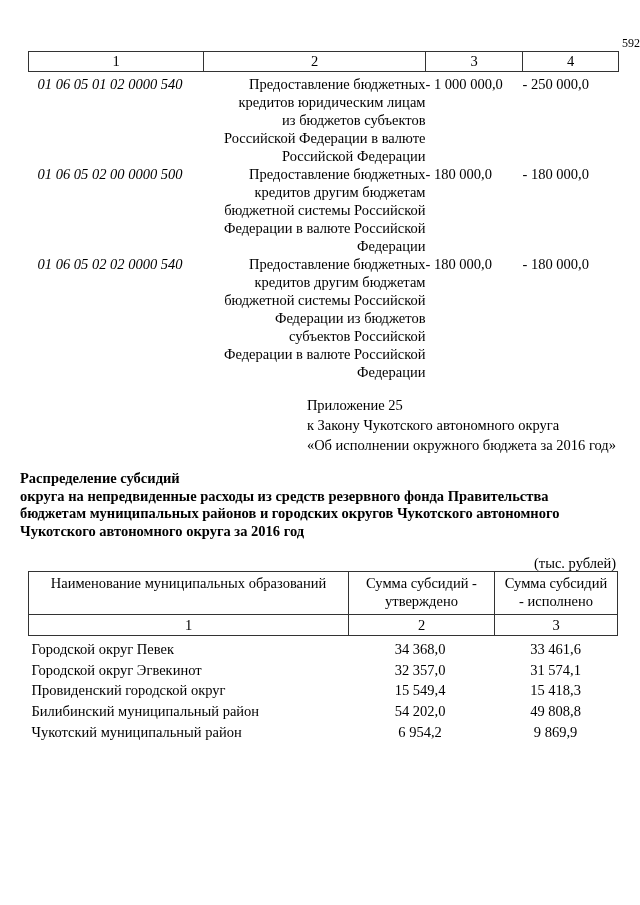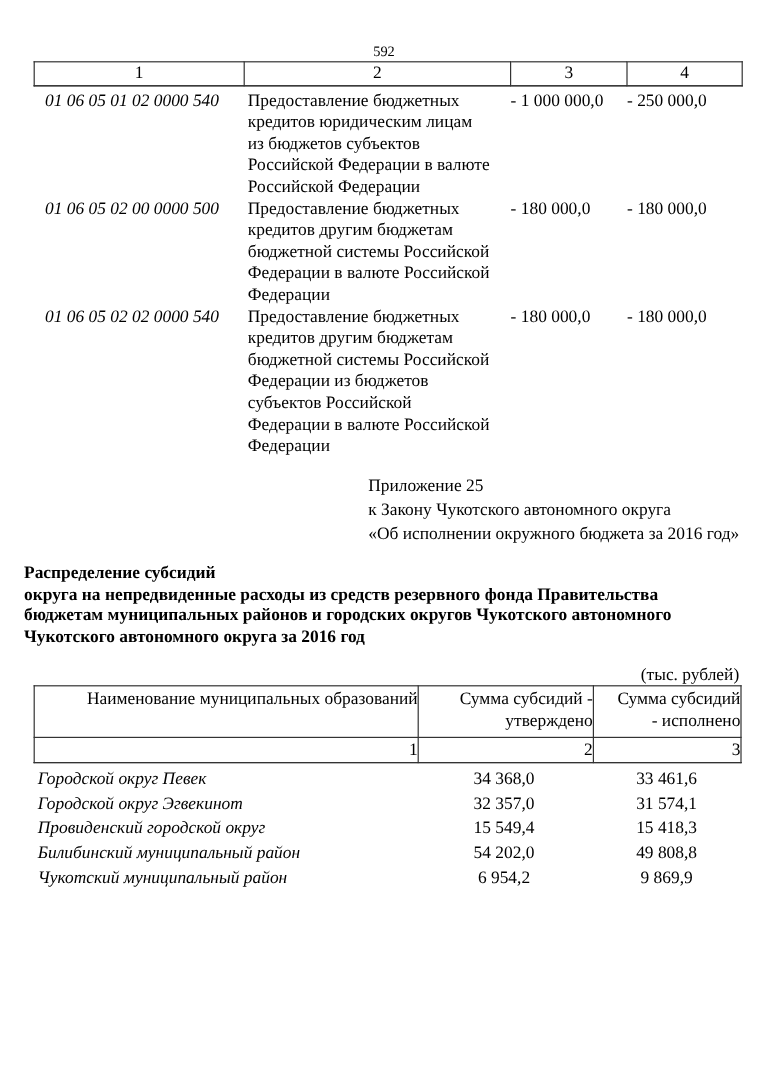--- a/index.html
+++ b/index.html
@@ -2,45 +2,45 @@
 <html><head>
 <meta charset="utf-8">
 <style>
   html, body { margin: 0; padding: 0; background: #ffffff; }
   body {
     width: 640px; height: 905px; position: relative; overflow: hidden;
     font-family: "Liberation Serif", "DejaVu Serif", serif;
     color: #000; font-size: 14.5px; line-height: 17px;
   }
   .abs { position: absolute; }
-  .page-number { left: 0; width: 640px; top: 36px; text-align: center; font-size: 12px; line-height: 14px; }
+  .page-number { left: 0; width: 640px; top: 36px; text-align: right; font-size: 12px; line-height: 14px; }
 
   
   .t1 { position: absolute; left: 28px; top: 51px; width: 590px; border-collapse: collapse; table-layout: fixed; }
   .t1 col.c1 { width: 175px; } .t1 col.c2 { width: 222px; } .t1 col.c3 { width: 97px; } .t1 col.c4 { width: 96px; }
   .t1 th { border: 1px solid #333; font-weight: normal; height: 19px; padding: 0; text-align: center; line-height: 19px; }
   .t1 td { vertical-align: top; padding: 0; line-height: 18px; }
   .t1 td.code { padding-left: 9px; white-space: nowrap; font-style: italic; }
-  .t1 td.desc { padding-left: 3px; }
+  .t1 td.desc { padding-left: 3px; text-align: right; }
   .t1 td.num { text-align: left; padding-right: 4px; white-space: nowrap; }
   .t1 td.num4 { padding-right: 1px; }
   .t1 tr.first td { padding-top: 3px; }
 
   .appendix { right: 24px; top: 395px; text-align: left; line-height: 20px; }
   .title { left: 20px; width: 600px; top: 470px; text-align: left; font-weight: bold; line-height: 17.5px; }
   .units { right: 24px; top: 555px; line-height: 16px; }
 
   
   .t2 { position: absolute; left: 28px; top: 571px; width: 589px; border-collapse: collapse; table-layout: fixed; }
   .t2 col.c1 { width: 320px; } .t2 col.c2 { width: 146px; } .t2 col.c3 { width: 123px; }
-  .t2 th { border: 1px solid #333; font-weight: normal; padding: 0; text-align: right; vertical-align: top; line-height: 18px; }
+  .t2 th { border: 1px solid #333; font-weight: normal; padding: 0; text-align: center; vertical-align: top; line-height: 18px; }
   .t2 tr.h1 th { height: 40px; padding-top: 2px; }
   .t2 tr.h2 th { height: 19px; line-height: 20px; }
   .t2 td { padding: 0; line-height: 20.7px; }
-  .t2 td.name { padding-left: 3px; font-style: italic; }
+  .t2 td.name { padding-left: 3px; }
   .t2 td.num { text-align: center; padding-right: 3px; white-space: nowrap; }
   .t2 td.num3 { padding-right: 1px; }
   .t2 tr.first td { padding-top: 3px; }
   .t2 tr.total td { font-weight: bold; }
 </style>
 </head>
 <body>
 
 <div class="abs page-number">592</div>
 

